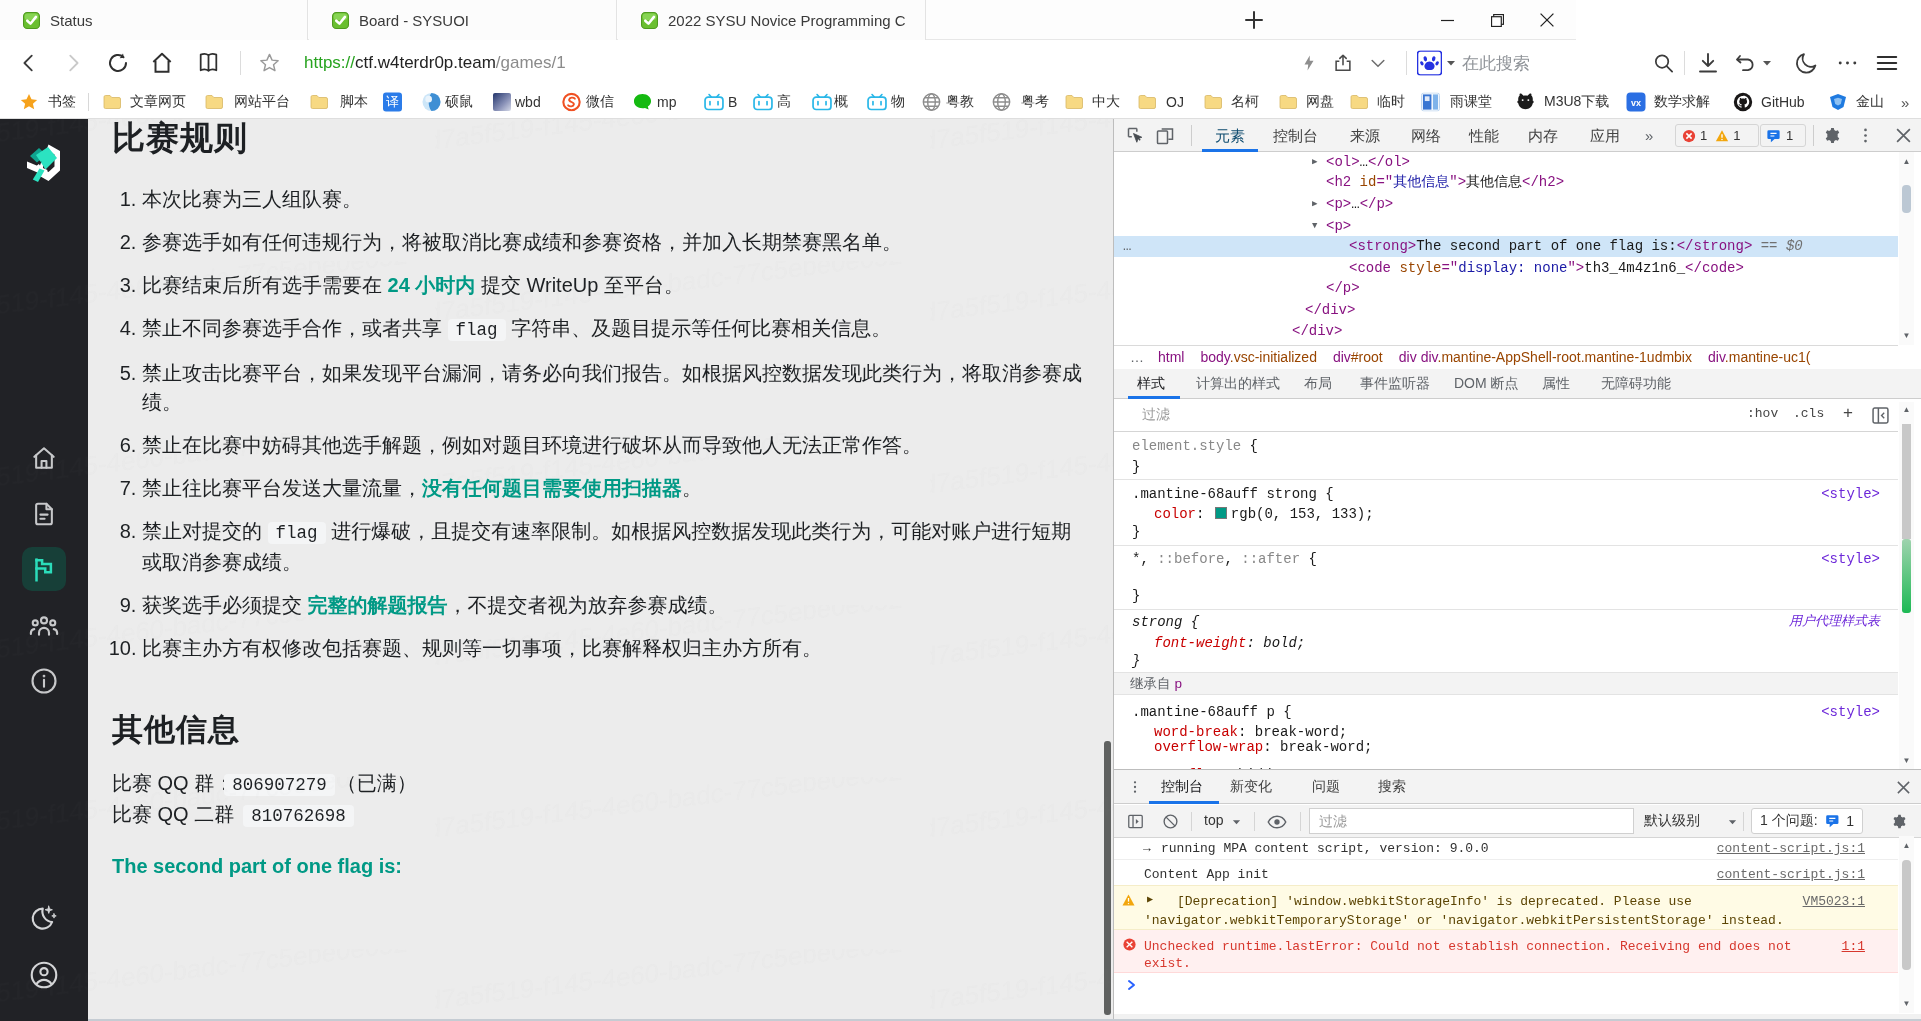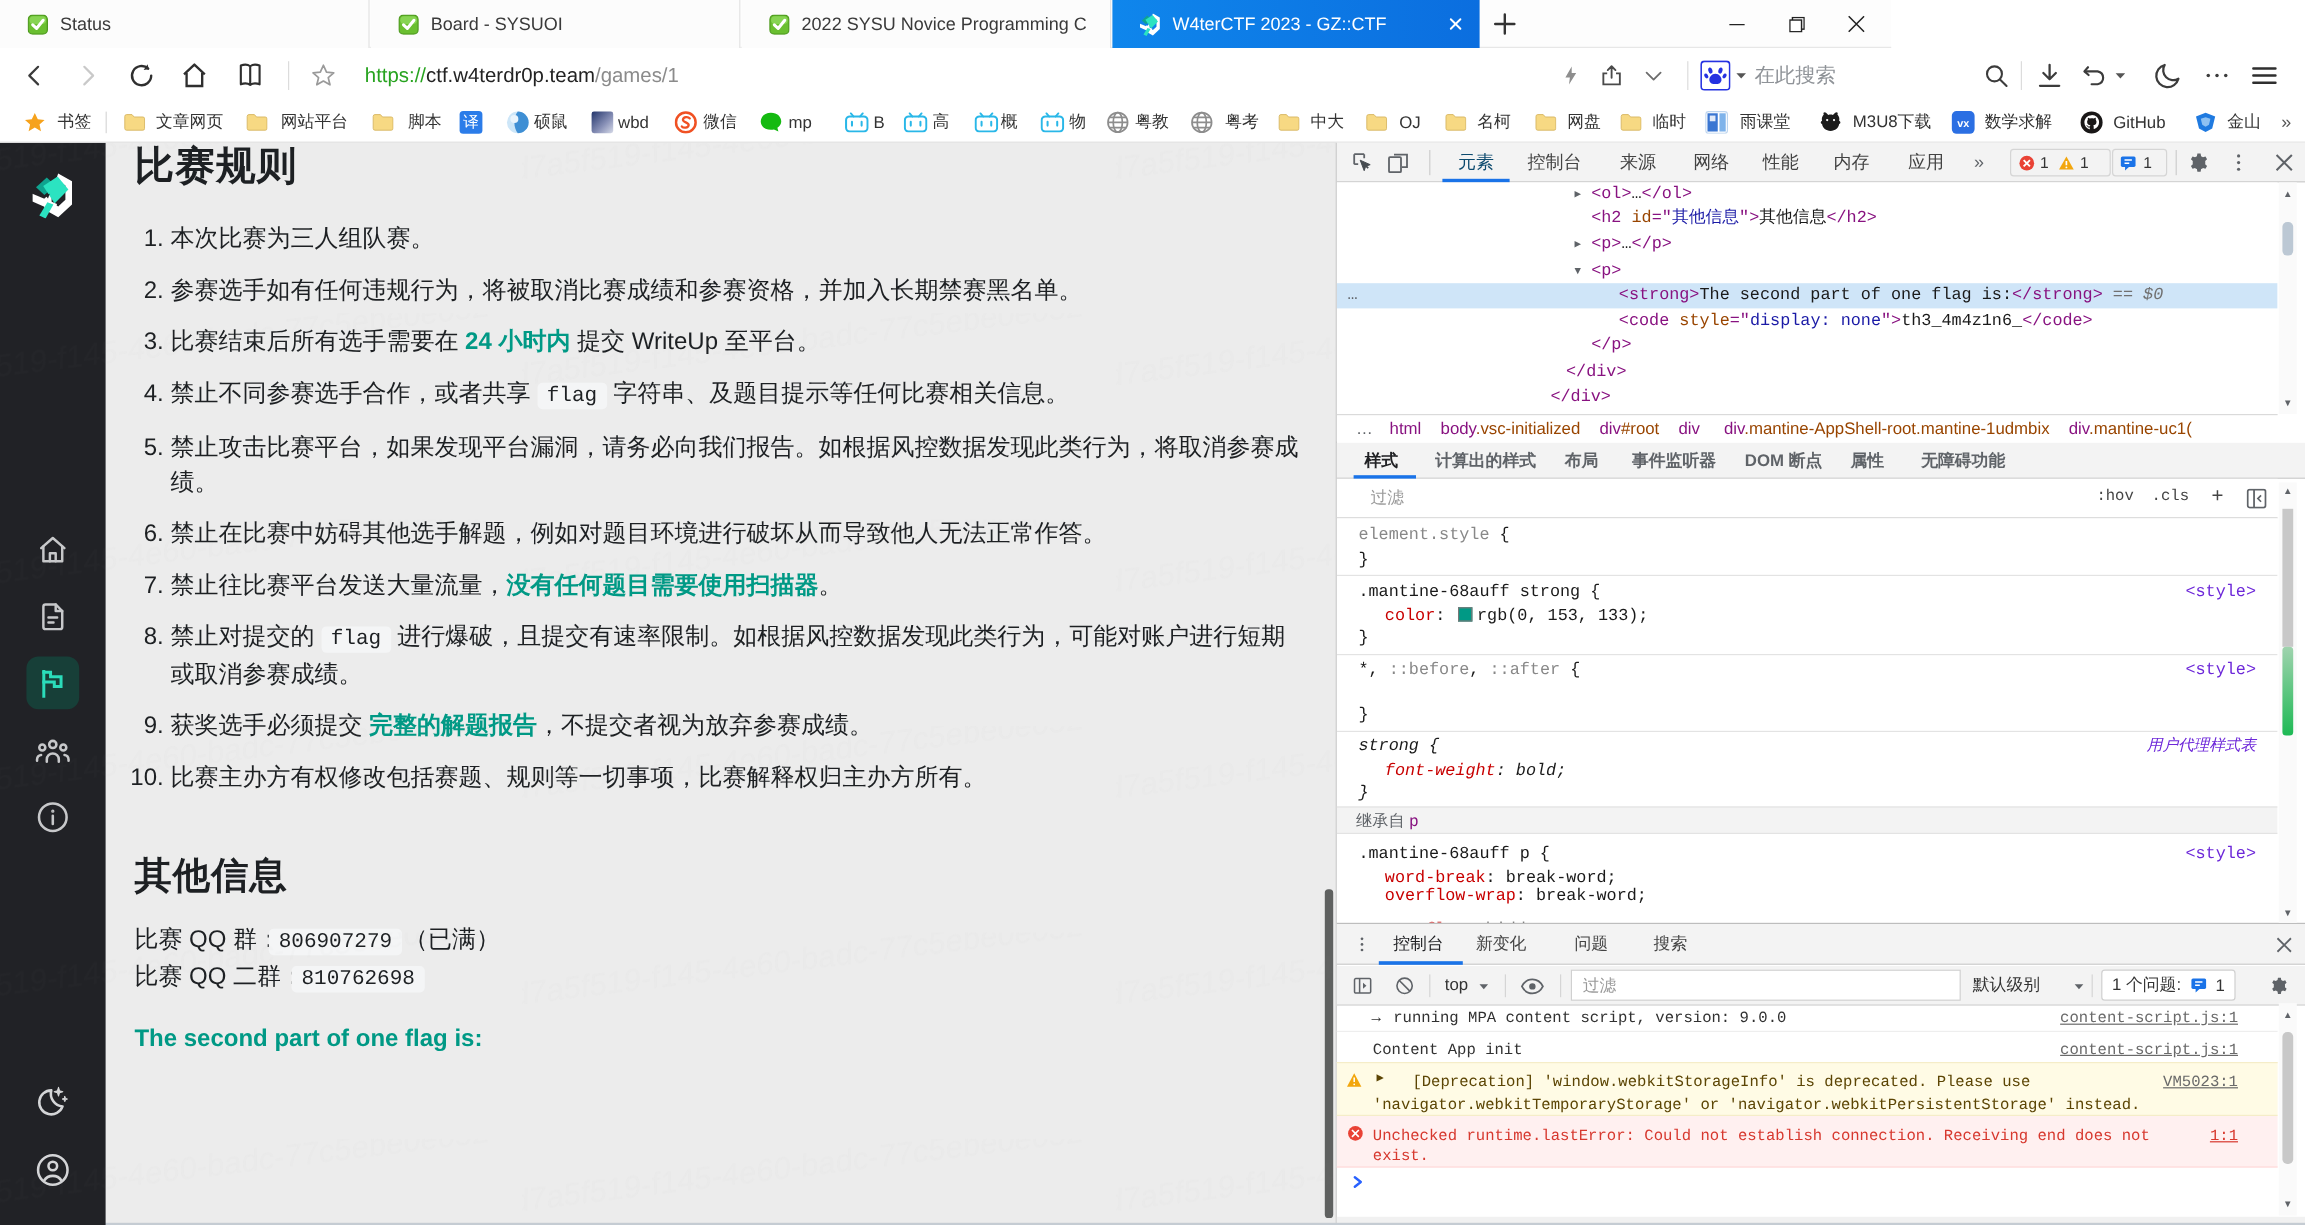--- a/index.html
+++ b/index.html
@@ -50,21 +50,21 @@
   
   #devtools { position:absolute; left:1113px; top:119px; width:808px; height:902px; background:#fff; border-left:1px solid #bdbdbd; font-size:14px; color:#333; }
   .dtbar { position:absolute; left:0; top:0; width:808px; height:33px; background:#f3f3f3; border-bottom:1px solid #cdcdcd; }
   .dttab { position:absolute; top:0; height:33px; line-height:32px; color:#434343; }
   .mono { font-family:"Liberation Mono",monospace; }
   .tag { color:#881280; }
   .attr { color:#994500; }
   .aval { color:#1a1aa6; }
   .gray { color:#888; }
   .propn { color:#c80000; }
-  .styletabs { position:absolute; left:0; top:250px; width:808px; height:30px; background:#f3f3f3; border-bottom:1px solid #cdcdcd;font-weight:bold; }
+  .styletabs { position:absolute; left:0; top:250px; width:808px; height:30px; background:#f3f3f3; border-bottom:1px solid #cdcdcd; }
 
   .dttab { position:absolute; top:0; height:33px; line-height:33px; color:#434343; font-size:15px; }
   .trow { position:absolute; left:212px; height:21px; line-height:21px; white-space:nowrap; color:#1a1a1a; }
   .tarr { position:absolute; left:-14px; top:0; font-size:9px; color:#5f6368; }
   .sttab { position:absolute; top:0; height:30px; line-height:29px; color:#5f6368; font-size:14px; }
   .sline { position:absolute; left:18px; height:20px; line-height:20px; white-space:nowrap; width:748px; }
   .stylelink { float:right; color:#6d28d9; }
   
   #console { position:absolute; left:0; top:650px; width:808px; height:252px; border-top:1px solid #bdbdbd; background:#fff; font-size:14px; }
   #chead { position:absolute; left:0; top:0; width:808px; height:34px; background:#f3f3f3; border-bottom:1px solid #cdcdcd; }
@@ -96,34 +96,20 @@
     <span class="tt">Board - SYSUOI</span>
   </div>
   <div class="tab" style="left:618px;">
     <svg width="17" height="17" viewBox="0 0 16 16">
         <rect x="0.5" y="0.5" width="15" height="15" rx="3.5" fill="#6abf30" stroke="#4e9a1f"></rect>
         <rect x="1.5" y="1.5" width="13" height="6" rx="3" fill="#8fd95c" opacity="0.8"></rect>
         <path d="M4 8.2 L7 11 L12.2 4.6" stroke="#fff" stroke-width="2.4" fill="none" stroke-linecap="round" stroke-linejoin="round"></path>
       </svg>
     <span class="tt">2022 SYSU Novice Programming C</span>
   </div>
-  <div class="tab active" style="left:927px; width:306px;">
-    <svg width="17" height="19" viewBox="0 0 34 38">
-        <path d="M21.5 0.5 L33 7 L33 26.5 L21.5 37 L10 30.5 L10 21.5 L16 16.5 L16 24.5 L21.5 28 L27.5 22.5 L27.5 10.5 L19.5 6 Z" fill="#fff"></path>
-        <polygon points="3,12 12,4 19,10.5 10,18.5" fill="#0fa38f"></polygon>
-        <polygon points="9,11 21,3 30,14 18.5,25.5" fill="#2be3c1"></polygon>
-        <polygon points="0,17.5 20.5,26 18.5,32 0,24" fill="#fff"></polygon>
-        <polygon points="10.5,18.5 14.5,17.5 13,21.5" fill="#0c7bdf"></polygon>
-        <polygon points="12.5,24.5 17.5,26.5 11,38 5.8,35.5" fill="#2be3c1"></polygon>
-      </svg>
-    <span class="tt">W4terCTF 2023 - GZ::CTF</span>
-    <svg class="tabx" viewBox="0 0 16 16">
-        <path d="M4 4 L12 12 M12 4 L4 12" stroke="#fff" stroke-width="1.6" stroke-linecap="round"></path>
-      </svg>
-  </div>
   <svg id="newtab" viewBox="0 0 28 28">
       <path d="M14 6 L14 22 M6 14 L22 14" stroke="#333" stroke-width="2" stroke-linecap="round"></path>
     </svg>
   <div class="winbtns" style="right:4px;">
     <div class="winbtn">
         <svg width="13" height="13" viewBox="0 0 12 12">
           <path d="M0 6 L12 6" stroke="#222" stroke-width="1.1"></path>
         </svg>
       </div>
     <div class="winbtn">
@@ -492,21 +478,21 @@
     <div class="trow" style="top:126px;"><span class="tag">&lt;/p&gt;</span></div>
     <div class="trow" style="top:148px;margin-left:-21px;"><span class="tag">&lt;/div&gt;</span></div>
     <div class="trow" style="top:169px;margin-left:-34px;"><span class="tag">&lt;/div&gt;</span></div>
   </div>
   <div id="crumbs" style="position:absolute;left:0;top:226px;width:784px;height:23px;border-top:1px solid #dadada;background:#fff;font-size:14px;display:flex;align-items:center;white-space:nowrap;overflow:hidden;">
     <span style="color:#5f6368;margin-left:16px;">…</span>
     <span style="margin-left:14px;" class="tag">html</span>
     <span style="margin-left:16px;"><span class="tag">body</span><span class="attr">.vsc-initialized</span></span>
     <span style="margin-left:16px;"><span class="tag">div</span><span class="attr">#root</span></span>
     <span style="margin-left:16px;" class="tag">div</span>
-    <span style="margin-left:20px;"><span class="tag">div</span><span class="attr">.mantine-AppShell-root.mantine-1udmbix</span></span>
+    <span style="margin-left:4px;"><span class="tag">div</span><span class="attr">.mantine-AppShell-root.mantine-1udmbix</span></span>
     <span style="margin-left:16px;"><span class="tag">div</span><span class="attr">.mantine-uc1(</span></span>
   </div>
   <div class="styletabs">
     <span class="sttab" style="left:23px;color:#202124;">样式</span>
     <div class="abs" style="left:14px;top:27px;width:52px;height:3px;background:#1a73e8;"></div>
     <span class="sttab" style="left:82px;">计算出的样式</span>
     <span class="sttab" style="left:190px;">布局</span>
     <span class="sttab" style="left:246px;">事件监听器</span>
     <span class="sttab" style="left:340px;">DOM 断点</span>
     <span class="sttab" style="left:428px;">属性</span>

